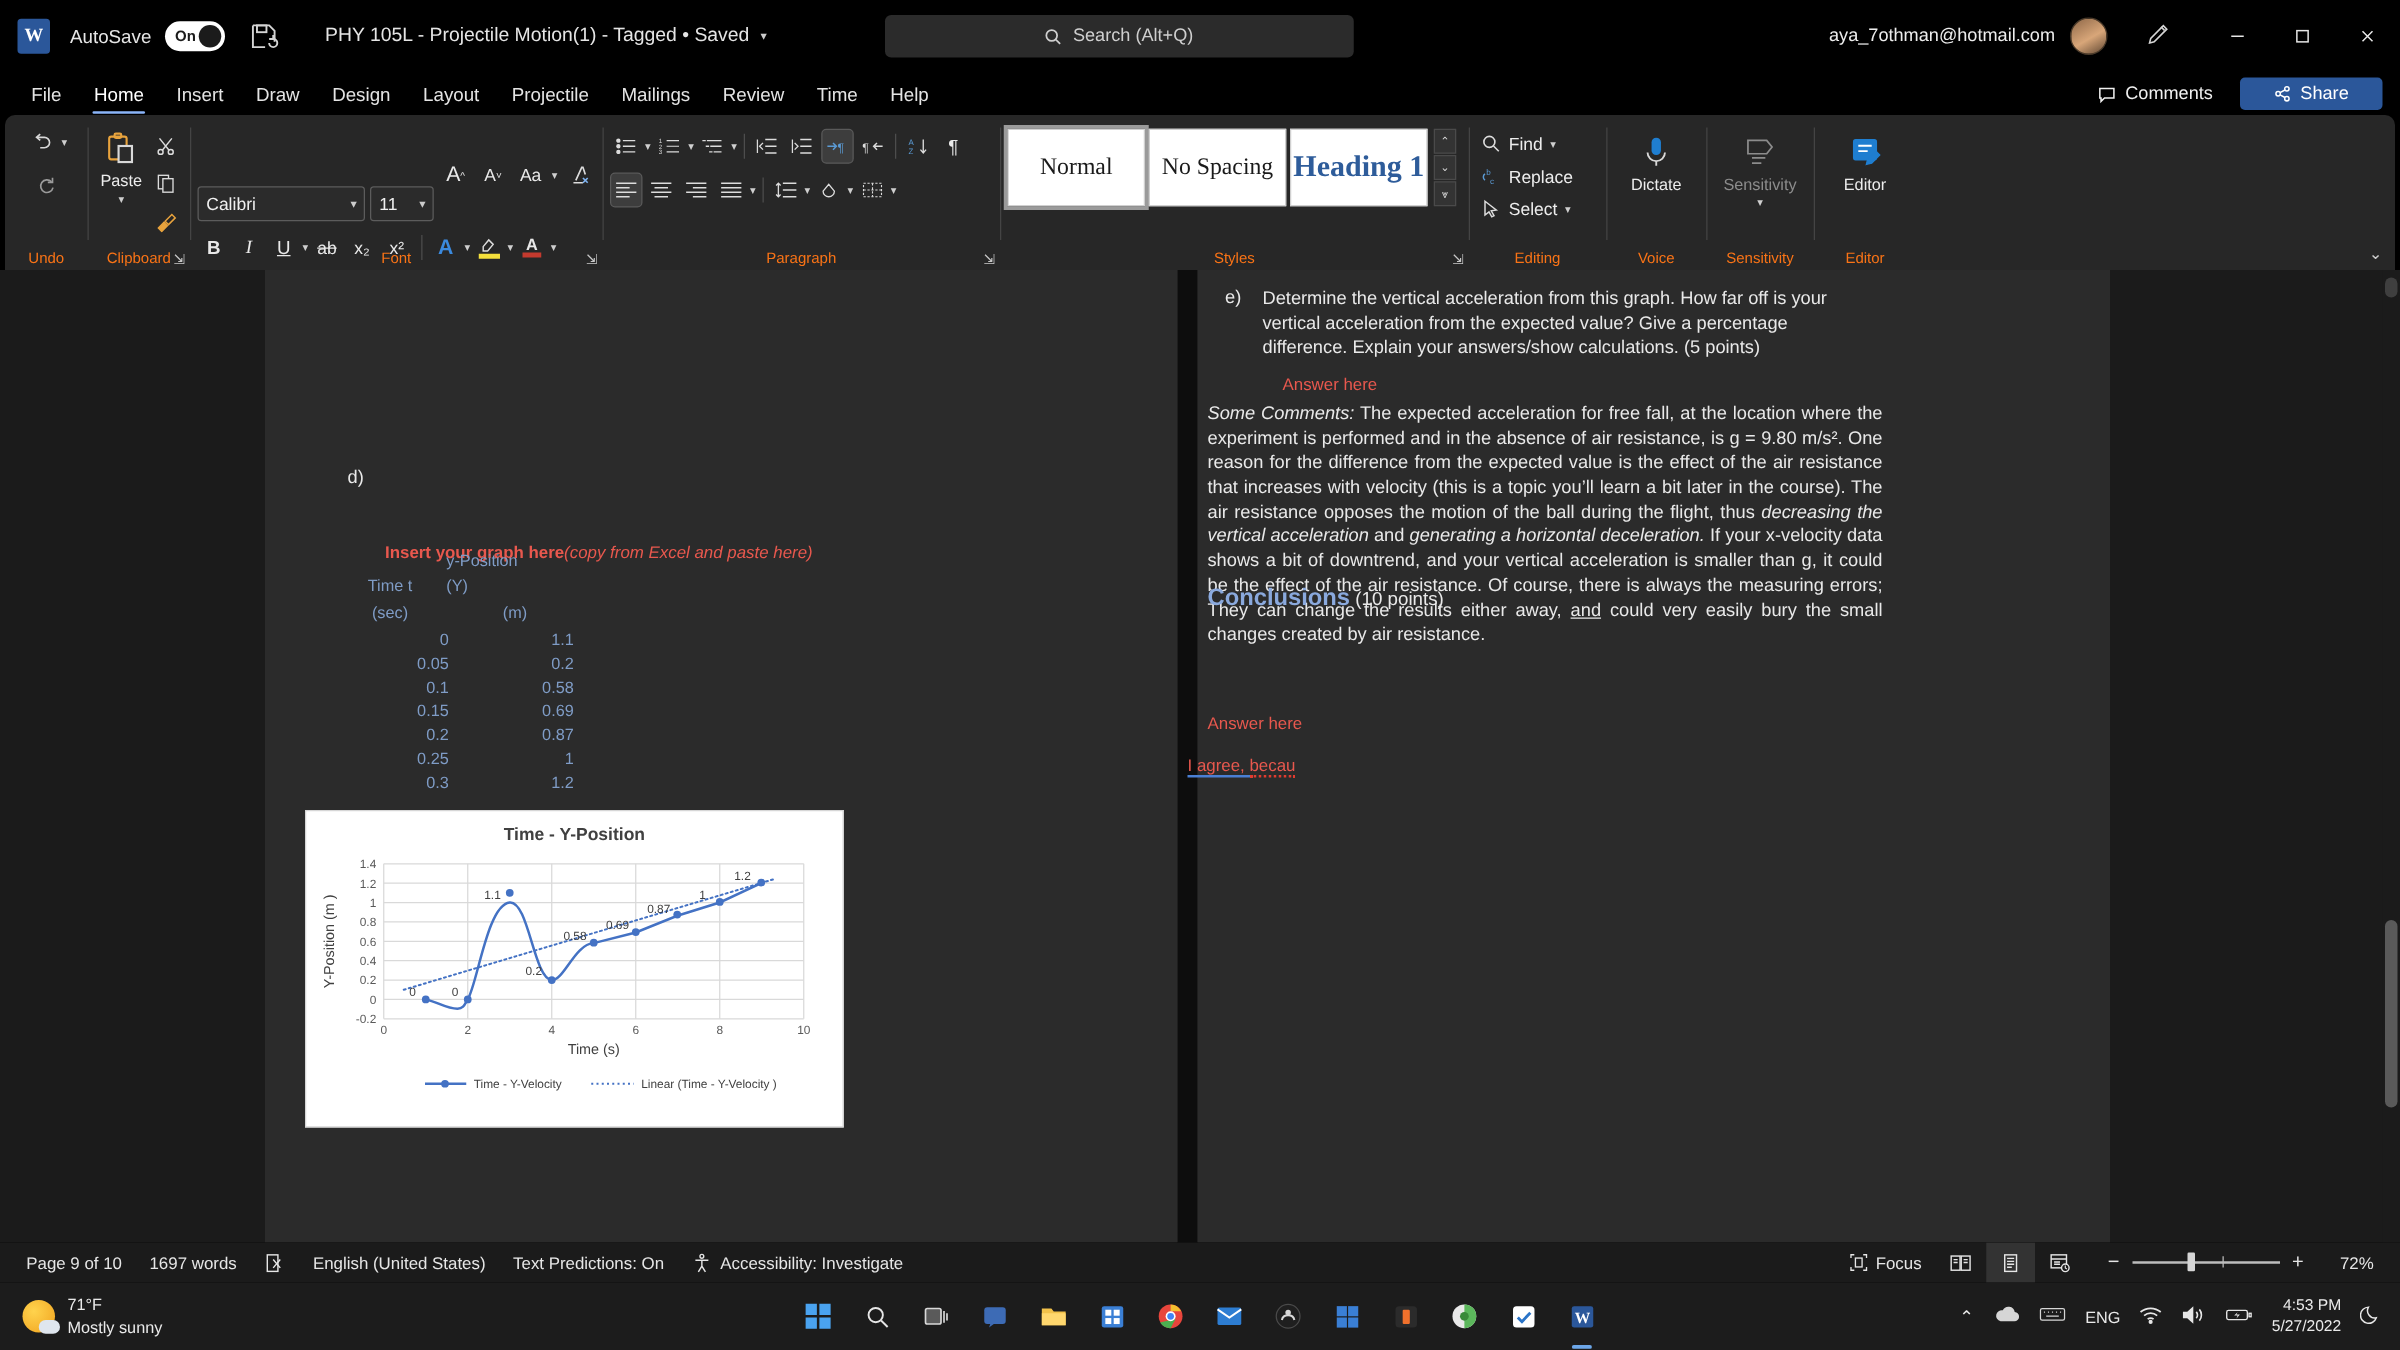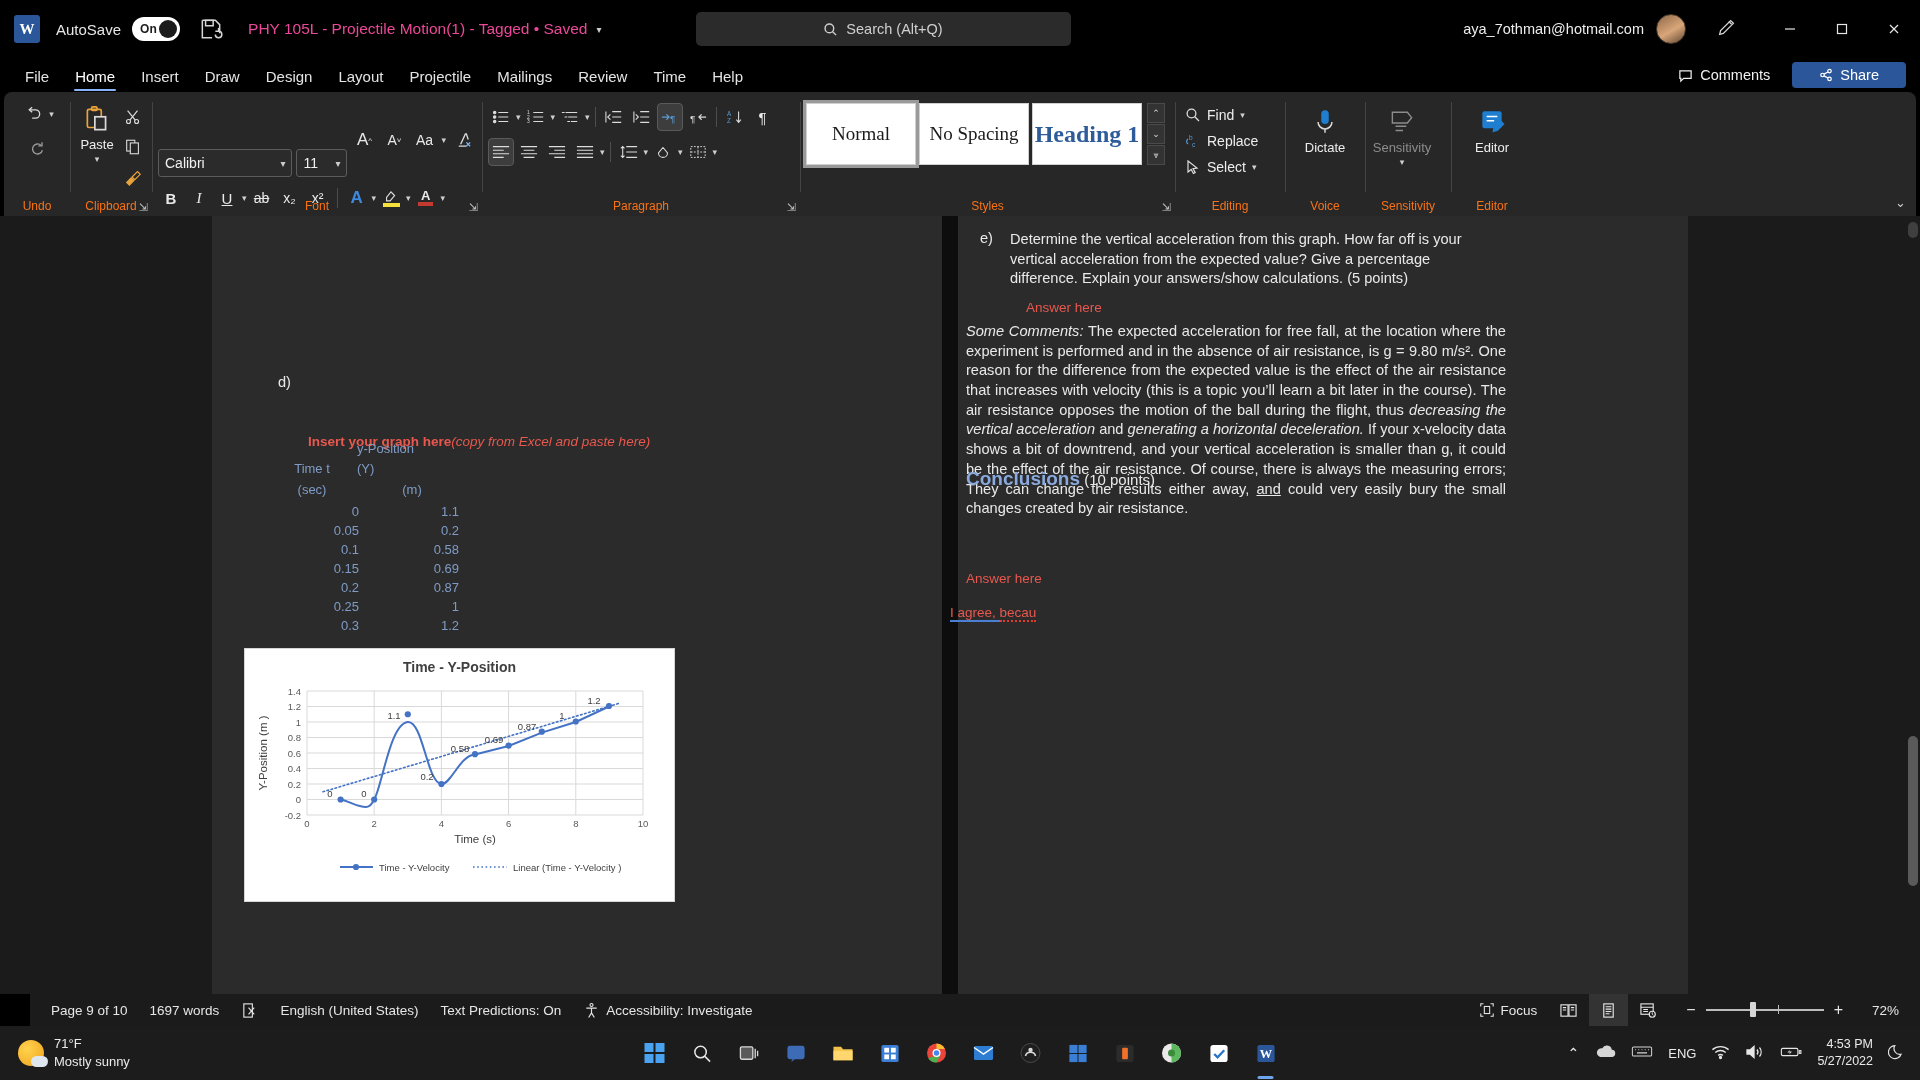--- a/index.html
+++ b/index.html
@@ -23,21 +23,21 @@
     color: #fff; font-size: 15px; font-weight: bold; font-family: "Liberation Serif", serif;
   }
   .autosave-label { font-size: 15px; margin-left: 16px; color: #e6e6e6; }
   .toggle {
     width: 48px; height: 24px; border-radius: 12px; background: #fff;
     margin-left: 11px; position: relative; display: flex; align-items: center;
   }
   .toggle .knob { width: 18px; height: 18px; border-radius: 50%; background: #1b1b1b; position: absolute; right: 3px; }
   .toggle .on-txt { font-size: 12px; color: #1b1b1b; position: absolute; left: 8px; font-weight: 600; }
   .save-icon { margin-left: 18px; width: 26px; height: 26px; opacity: .92; }
-  .doc-title { font-size: 15.5px; margin-left: 24px; color: #ec4899; white-space: nowrap; }
+  .doc-title { font-size: 15.5px; margin-left: 36px; color: #e5e5e5; white-space: nowrap; }
   .caret-sm { margin-left: 9px; font-size: 10px; color: #ccc; }
   .searchbar {
     width: 375px; height: 34px; background: #2b2b2b; border-radius: 5px;
     display: flex; align-items: center; justify-content: center; gap: 8px;
     color: #cfcfcf; font-size: 14.5px; margin-left: 94px;
   }
   .tb-right { margin-left: auto; display: flex; align-items: center; height: 100%; }
   .account { font-size: 14.5px; color: #ededed; margin-right: 12px; }
   .avatar {
     width: 30px; height: 30px; border-radius: 50%;
@@ -142,21 +142,21 @@
 
   
   .chartbox {
     position: absolute; background: #fff; border: 1px solid #d6d6d6;
   }
   .chart-title { text-align: center; font-size: 14px; font-weight: bold; color: #404040; font-family: "Liberation Sans", sans-serif; }
 
   
   .statusbar {
     height: 32px; flex: 0 0 32px; background: #1b1b1b; display: flex; align-items: center;
-    color: #e6e6e6; font-size: 13.5px; padding: 0 10px; gap: 0; margin-left: 30px;
+    color: #e6e6e6; font-size: 13.5px; padding: 0 10px; gap: 0;
   }
   .sb-item { padding: 0 11px; white-space: nowrap; display: flex; align-items: center; gap: 6px; }
   .sb-right { margin-left: auto; display: flex; align-items: center; }
   .zoomslider { display: flex; align-items: center; gap: 0; margin: 0 8px; }
   .zs-track { width: 118px; height: 1.5px; background: #bdbdbd; position: relative; }
   .zs-thumb { position: absolute; width: 6px; height: 15px; background: #d6d6d6; border-radius: 1px; top: -7px; left: 44px; }
   .zs-mid { position: absolute; width: 1.5px; height: 9px; background: #bdbdbd; top: -4px; left: 72px; }
 
   
   .taskbar {
@@ -538,21 +538,21 @@
         <svg width="26" height="30" viewBox="0 0 24 28" fill="none">
           <rect x="8.5" y="2" width="7" height="13" rx="3.5" fill="#1f7ed0"></rect>
           <path d="M5.5 13a6.5 6.5 0 0 0 13 0" stroke="#d8d8d8" stroke-width="1.4"></path>
           <path d="M12 19.5V23" stroke="#d8d8d8" stroke-width="1.4"></path>
         </svg>
         <span>Dictate</span>
       </div>
       <span class="glabel">Voice</span>
     </div>
 
-    <div class="rgroup" style="width:86px;align-items:flex-start;padding-top:10px">
+    <div class="rgroup" style="width:86px;align-items:center;padding-top:10px">
       <div class="bigbtn" style="color:#8c8c8c">
         <svg width="28" height="30" viewBox="0 0 26 28" fill="none" stroke="#8c8c8c" stroke-width="1.3">
           <path d="M4 4h14l4 5-4 5H4z"></path>
             <path d="M7 17h10M7 21h7"></path>
         </svg>
         <span>Sensitivity</span>
         <span class="chev">▾</span>
       </div>
       <span class="glabel">Sensitivity</span>
     </div>

